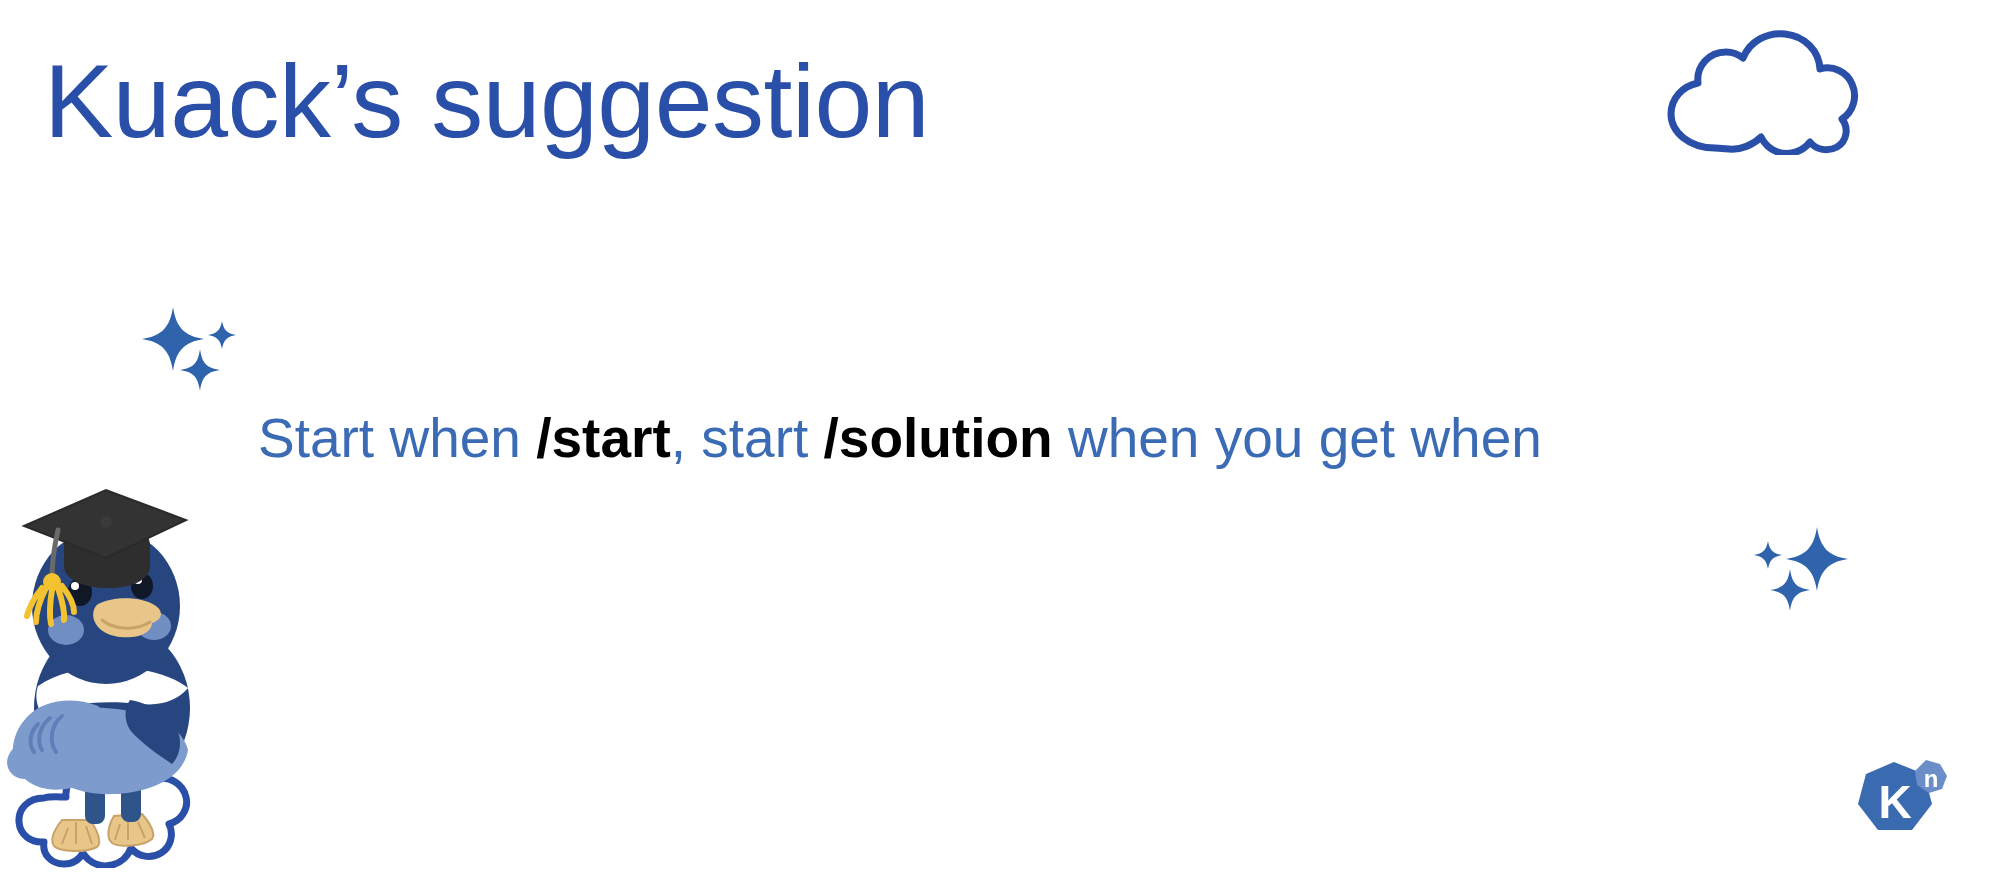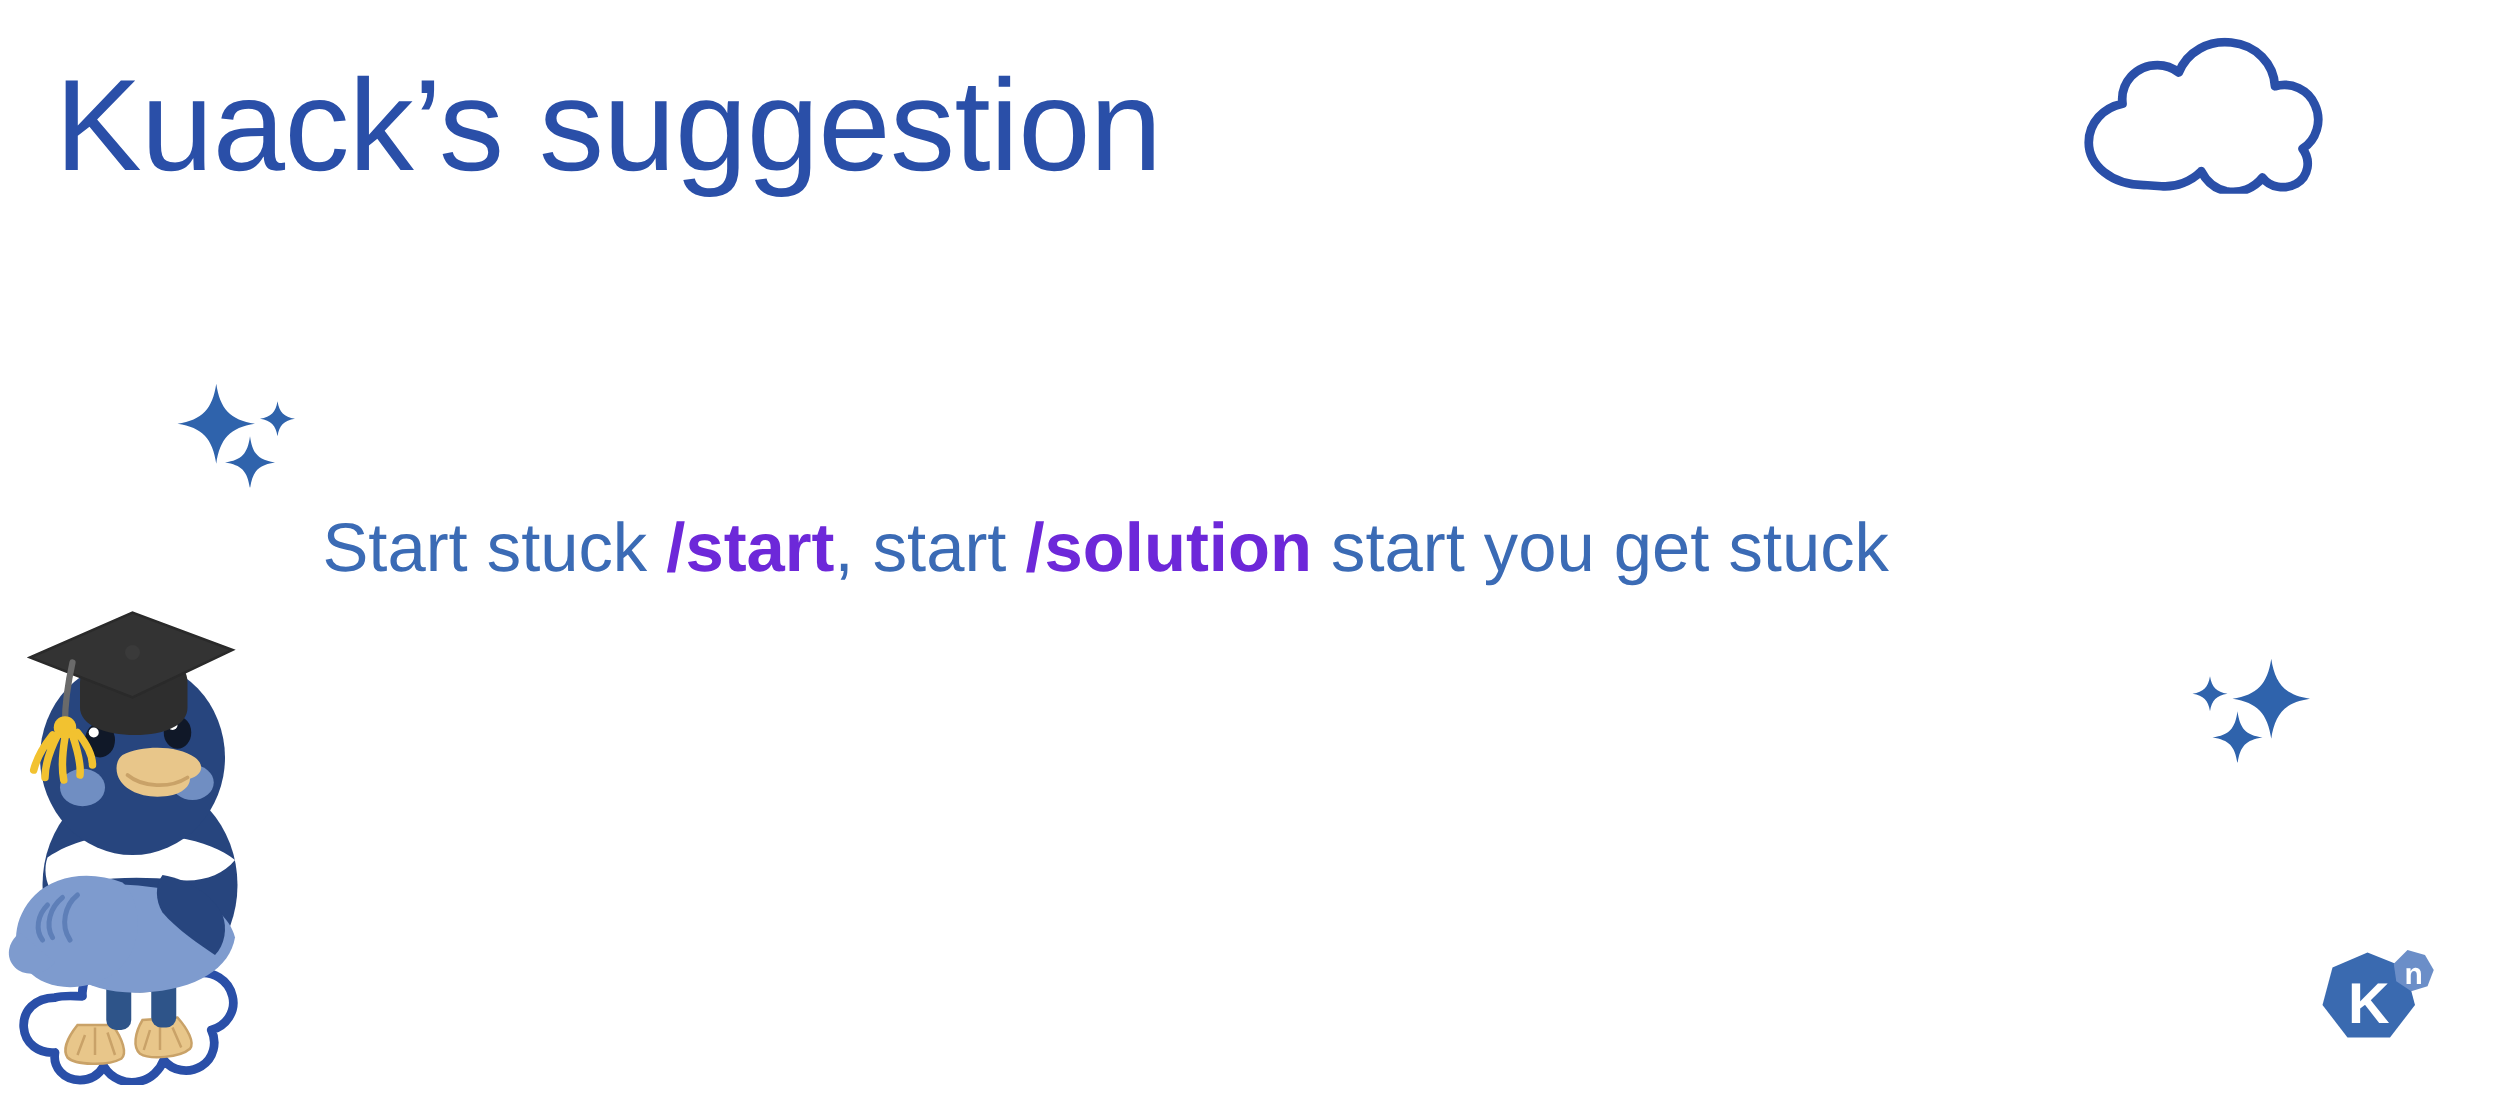--- a/index.html
+++ b/index.html
@@ -39,21 +39,21 @@
     top: 405px;
     font-family: "Liberation Sans", sans-serif;
     font-size: 55px;
     font-weight: 400;
     color: #3B6BB5;
     line-height: 1.2;
     white-space: nowrap;
   }
   .body-line .cmd {
     font-weight: 700;
-    color: #6d28d9;
+    color: #000000;
   }
 
   
   .cloud-topright {
     position: absolute;
     left: 1655px;
     top: 30px;
     width: 215px;
     height: 125px;
   }
@@ -135,21 +135,21 @@
     <svg viewBox="0 0 100 85" width="100" height="85" xmlns="http://www.w3.org/2000/svg">
       <g transform="translate(100,0) scale(-1,1)">
         <path d="M33 2 C 36 22, 44 31, 64 34 C 44 37, 36 46, 33 66 C 30 46, 22 37, 2 34 C 22 31, 30 22, 33 2 Z" fill="#2F63AC"></path>
         <path d="M82 16 C 83.6 25, 87 28.5, 96 30 C 87 31.5, 83.6 35, 82 44 C 80.4 35, 77 31.5, 68 30 C 77 28.5, 80.4 25, 82 16 Z" fill="#2F63AC"></path>
         <path d="M60 44 C 62 58, 66.5 63, 80 65 C 66.5 67, 62 72, 60 86 C 58 72, 53.5 67, 40 65 C 53.5 63, 58 58, 60 44 Z" fill="#2F63AC"></path>
       </g>
     </svg>
   </div>
 
   <div class="body-line">
-    <span>Start stuck </span><span class="cmd">/start</span><span>, start </span><span class="cmd">/solution</span><span> start you get stuck</span>
+    <span>Start when </span><span class="cmd">/start</span><span>, start </span><span class="cmd">/solution</span><span> when you get when</span>
   </div>
 
   <div class="mascot">
     <svg viewBox="0 0 215 400" width="215" height="400" xmlns="http://www.w3.org/2000/svg">
 
       <g>
         <path d="M42 330
                  C 26 330, 16 341, 17 354
                  C 18 367, 29 375, 42 374
                  C 40 386, 49 396, 62 396

